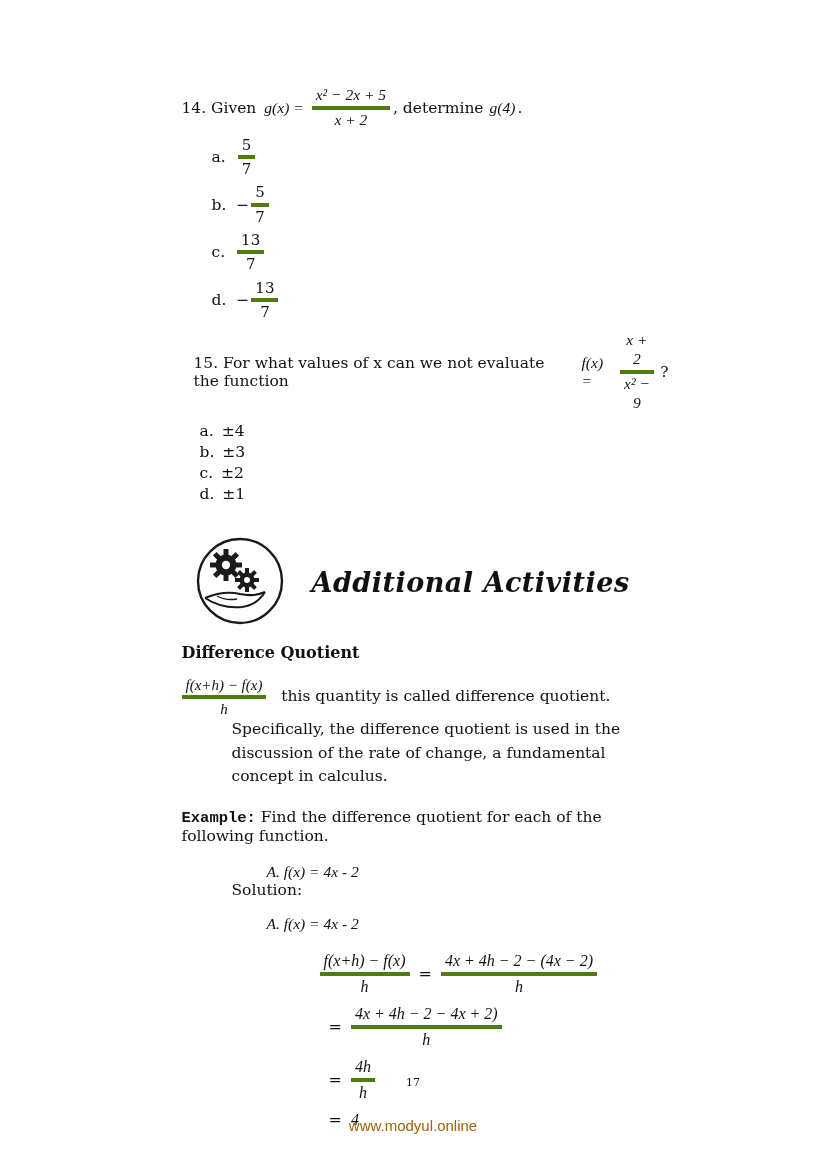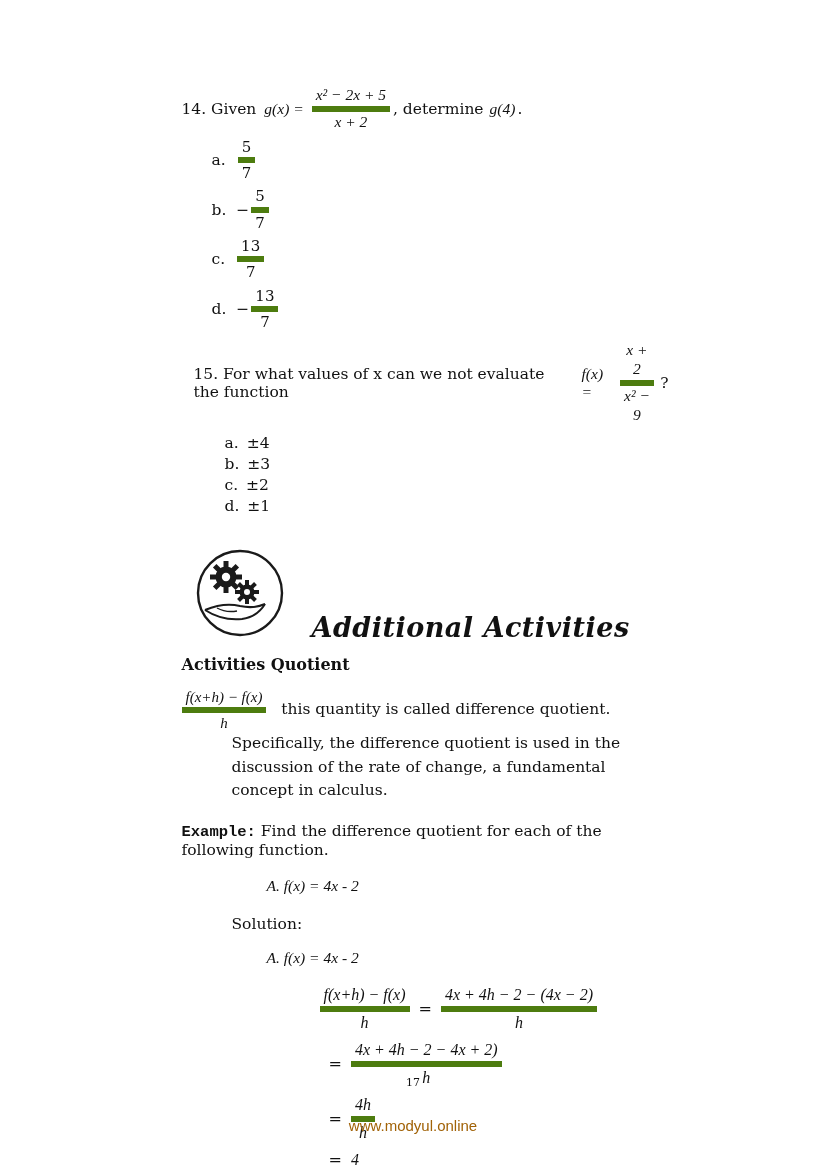--- a/index.html
+++ b/index.html
@@ -15,62 +15,62 @@
     padding-left:16px;
   }
   .content { padding:86px 92px 0 100px; font-size:15.5px; }
 
   .math { font-family:"Liberation Serif", serif; font-style:italic; }
 
   .frac {
     display:inline-flex; flex-direction:column;
     text-align:center; vertical-align:middle; line-height:1.22;
   }
-  .frac .num { border-bottom:6px solid #4d7c0f; padding:0 4px 1px; }
+  .frac .num { border-bottom:4px solid #4d7c0f; padding:0 4px 1px; }
   .frac .den { padding-top:1px; }
 
   .row { display:flex; align-items:center; }
 
   
   .q-row { margin-bottom:6px; }
   .q-lhs { margin:0 8px; }
   .q-mid { margin-left:3px; }
   .q-g4 { margin-left:6px; }
   .q-end { margin-left:2px; }
 
   .options-frac { margin-left:30px; }
   .option { margin-bottom:5px; }
   .opt-label { margin-right:10px; }
   .opt-sign { margin-right:2px; }
   .opt-frac { font-size:15px; }
 
   
   .q15-row { margin-top:10px; margin-bottom:8px;margin-left:12px; }
   .q15-end { margin-left:6px; }
-  .options-plain { margin-left:43px; line-height:21px; }
+  .options-plain { margin-left:18px; line-height:21px; }
   .options-plain .opt-label { margin-right:8px; }
 
   
-  .section-header { margin-top:30px; display:flex; align-items:flex-end; }
+  .section-header { margin-top:30px; display:flex; align-items:center; }
   .section-icon { flex:0 0 auto; margin-left:12px; }
   .section-title {
     margin-left:26px;
     font-size:27px; font-weight:bold; font-style:italic;
     letter-spacing:0.5px;
   }
 
   .dq-heading { margin-top:12px; font-weight:bold; font-size:16px; }
 
   .dq-para { margin-top:14px; margin-left:50px; line-height:1.5; }
   .dq-frac { margin-left:-50px; margin-right:10px; font-size:15px; }
 
   .example-line { margin-top:20px; }
   .example-label { font-weight:bold;font-family:Liberation Mono, monospace; }
   .example-item { margin-left:85px; margin-top:18px; font-size:15.5px; }
-  .solution-label { margin-left:50px; margin-top:20px; }
+  .solution-label { margin-left:50px; }
   .solution-item { margin-left:85px; margin-top:16px; font-size:15.5px; }
 
   .derivation { margin-left:138px; margin-top:18px; font-size:16px; }
   .d-line { margin-bottom:8px; }
   .d-eq { margin:0 9px; }
   .d-frac { font-size:16px; }
 
   .page-number {
     position:absolute; top:1076px; left:0; width:100%;
     text-align:center; font-size:11px;
@@ -179,21 +179,21 @@
           </g>
 
           <path d="M11 63 Q30 55 46 59 Q60 62 71 57" fill="none" stroke="#1a1a1a" stroke-width="2"></path>
           <path d="M11 63 Q28 74 48 72 Q63 70 71 57" fill="none" stroke="#1a1a1a" stroke-width="2"></path>
           <path d="M23 61 Q32 66 43 64" fill="none" stroke="#1a1a1a" stroke-width="1.4"></path>
         </svg>
       </span>
       <span class="section-title">Additional Activities</span>
     </div>
 
-    <div class="dq-heading">Activities Quotient</div>
+    <div class="dq-heading">Difference Quotient</div>
 
     <div class="dq-para">
       <span class="frac math dq-frac">
         <span class="num">f(x+h) − f(x)</span>
         <span class="den">h</span>
       </span>
       <span>this quantity is called difference quotient. Specifically, the difference quotient is used in the discussion of the rate of change, a fundamental concept in calculus.</span>
     </div>
 
     <div class="example-line">

